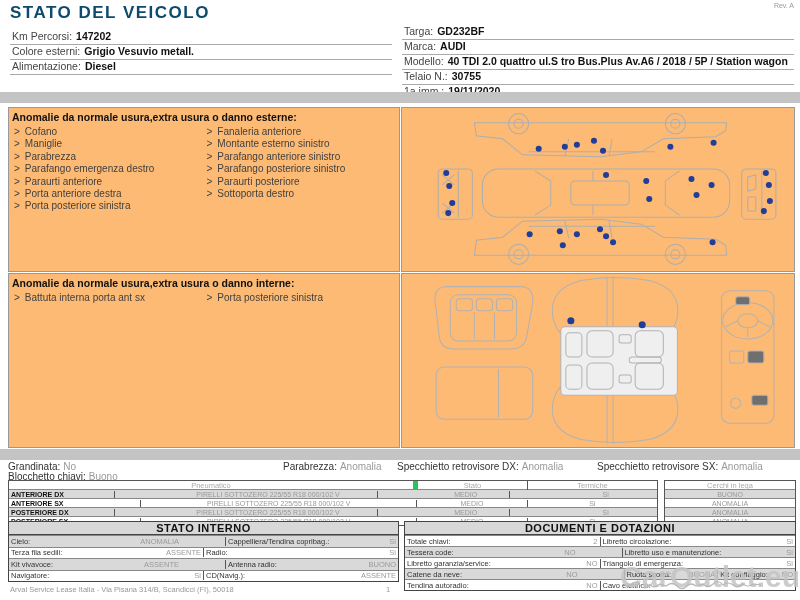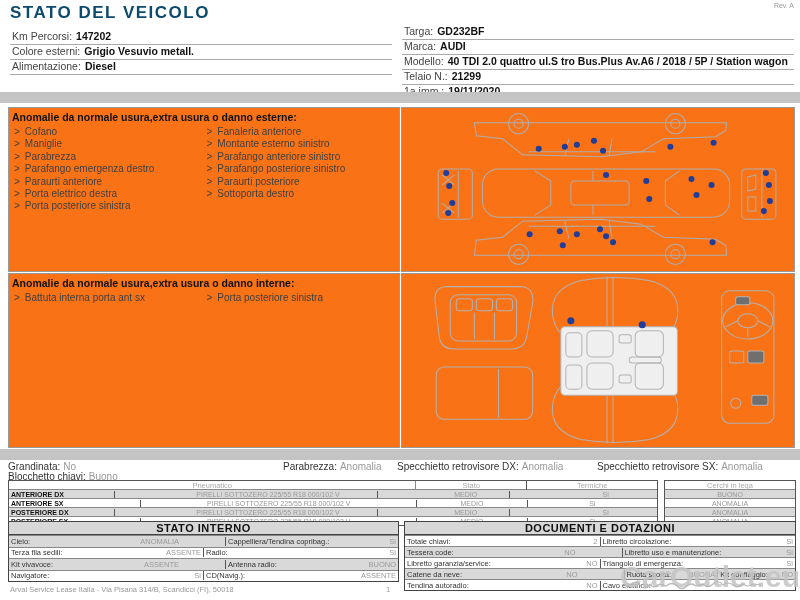--- a/index.html
+++ b/index.html
@@ -17,21 +17,21 @@
   .info-row{display:flex;flex-wrap:wrap;border-bottom:1px solid #aaa;font-size:10.5px;
     line-height:11px;padding:1px 0 2px 2px;color:#444;}
   .info-row .lbl{margin-right:4px;white-space:nowrap;}
   .info-row .val{font-weight:bold;color:#111;}
   .il{left:10px;top:30px;}
   .ir{left:402px;top:25px;width:392px;}
 
   .graybar{left:0;width:800px;height:11px;background:#c4c4c4;}
 
   
-  .panel{border:1px solid #999;background:#f97316;}
+  .panel{border:1px solid #999;background:#fdba74;}
   .panel-title{font-size:10.5px;font-weight:bold;color:#111;padding:3px 0 2px 3px;}
   .anom-cols{display:flex;padding:1px 0 0 5px;}
   .anom-col{width:50%;}
   .anom-item{font-size:10px;color:#3f3f3f;line-height:12.4px;white-space:nowrap;}
   .anom-item .mk{margin-right:5px;}
 
   .diag-svg{width:100%;height:100%;display:block;}
 
   
   .status-item{font-size:10px;color:#333;white-space:nowrap;}
@@ -100,40 +100,40 @@
   <div class="info-row">
     <span class="lbl">Marca:</span>
     <span class="val">AUDI</span>
   </div>
   <div class="info-row">
     <span class="lbl">Modello:</span>
     <span class="val">40 TDI 2.0 quattro ul.S tro Bus.Plus Av.A6 / 2018 / 5P / Station wagon</span>
   </div>
   <div class="info-row">
     <span class="lbl">Telaio N.:</span>
-    <span class="val">21299</span>
+    <span class="val">30755</span>
   </div>
   <div class="info-row">
     <span class="lbl">1a imm.:</span>
     <span class="val">19/11/2020</span>
   </div>
 </div>
 
 <div class="abs graybar" style="top:92px;"></div>
 
 <div class="abs panel" style="left:8px;top:107px;width:390px;height:163px;">
   <div class="panel-title">Anomalie da normale usura,extra usura o danno esterne:</div>
   <div class="anom-cols">
     <div class="anom-col">
       <div class="anom-item"><span class="mk">&gt;</span><span>Cofano</span></div>
       <div class="anom-item"><span class="mk">&gt;</span><span>Maniglie</span></div>
       <div class="anom-item"><span class="mk">&gt;</span><span>Parabrezza</span></div>
       <div class="anom-item"><span class="mk">&gt;</span><span>Parafango emergenza destro</span></div>
       <div class="anom-item"><span class="mk">&gt;</span><span>Paraurti anteriore</span></div>
-      <div class="anom-item"><span class="mk">&gt;</span><span>Porta elettrico destra</span></div>
+      <div class="anom-item"><span class="mk">&gt;</span><span>Porta anteriore destra</span></div>
       <div class="anom-item"><span class="mk">&gt;</span><span>Porta posteriore sinistra</span></div>
     </div>
     <div class="anom-col">
       <div class="anom-item"><span class="mk">&gt;</span><span>Fanaleria anteriore</span></div>
       <div class="anom-item"><span class="mk">&gt;</span><span>Montante esterno sinistro</span></div>
       <div class="anom-item"><span class="mk">&gt;</span><span>Parafango anteriore sinistro</span></div>
       <div class="anom-item"><span class="mk">&gt;</span><span>Parafango posteriore sinistro</span></div>
       <div class="anom-item"><span class="mk">&gt;</span><span>Paraurti posteriore</span></div>
       <div class="anom-item"><span class="mk">&gt;</span><span>Sottoporta destro</span></div>
     </div>
@@ -295,21 +295,21 @@
 </div>
 <div class="abs status-item" style="left:597px;top:461px;">
   <span>Specchietto retrovisore SX:</span><span class="sv">Anomalia</span>
 </div>
 <div class="abs status-item" style="left:8px;top:471px;">
   <span>Blocchetto chiavi:</span><span class="sv">Buono</span>
 </div>
 
 <div class="abs ttable" style="left:8px;top:480px;width:648px;">
   <div class="trow">
-    <div class="tc th" style="width:407px;border-right:1px solid #22c55e;">Pneumatico</div>
+    <div class="tc th" style="width:407px;border-right:5px solid #22c55e;">Pneumatico</div>
     <div class="tc th" style="width:110px;border-right:1px solid #555;">Stato</div>
     <div class="tc th" style="width:130px;">Termiche</div>
   </div>
   <div class="trow stripe">
     <div class="tc c-pos">ANTERIORE DX</div>
     <div class="tc c-tire">PIRELLI SOTTOZERO  225/55 R18 000/102 V</div>
     <div class="tc c-stato">MEDIO</div>
     <div class="tc c-term">Si</div>
   </div>
   <div class="trow">

